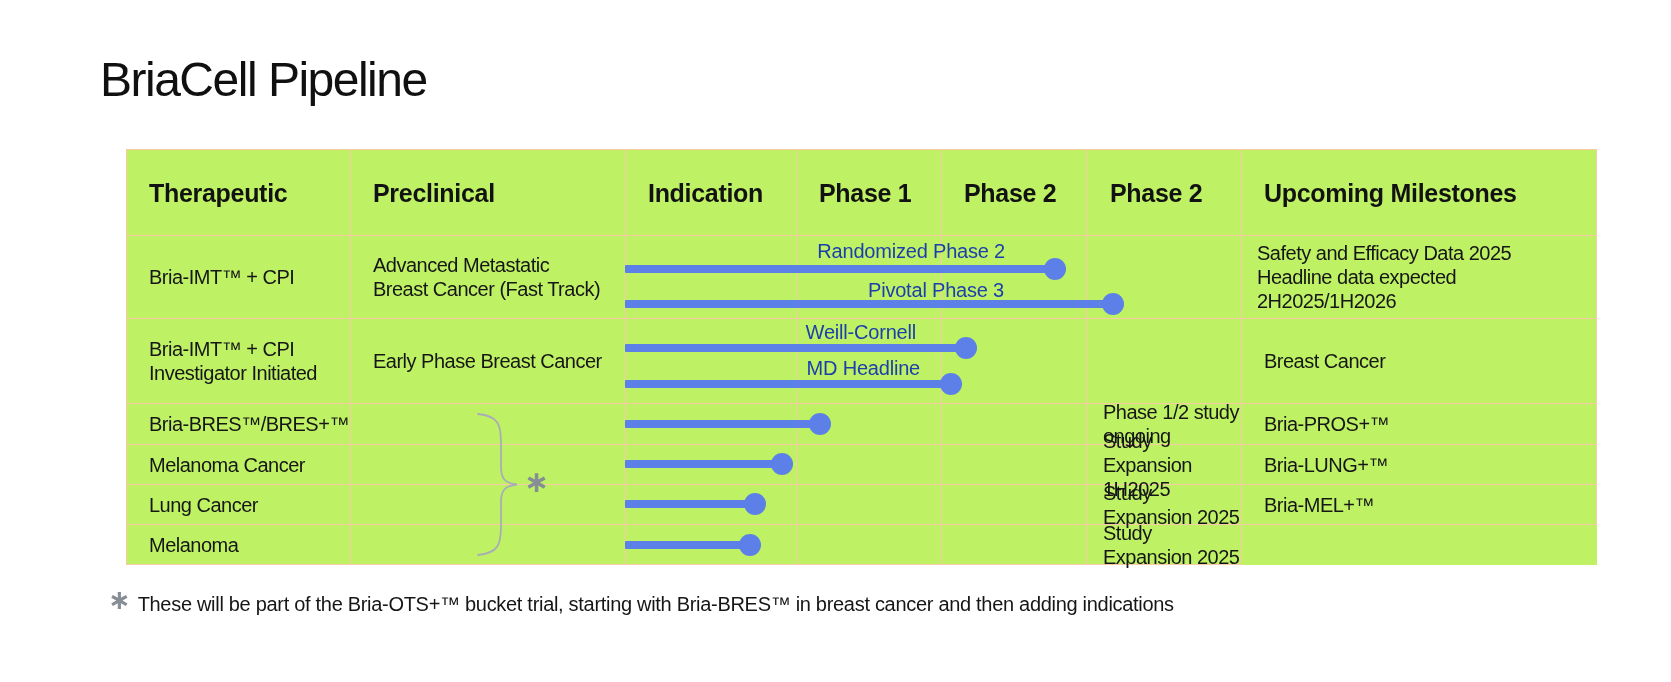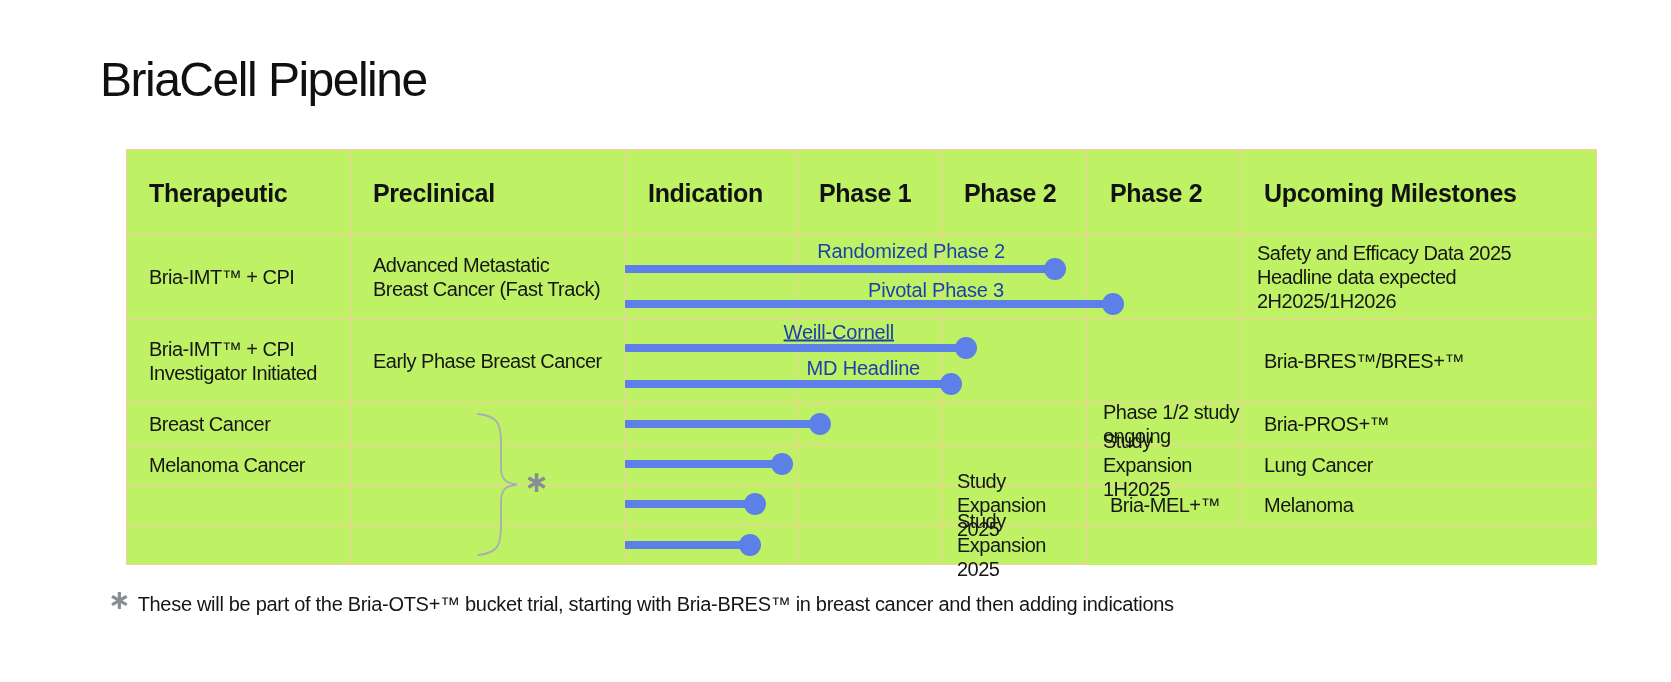--- a/index.html
+++ b/index.html
@@ -72,36 +72,37 @@
 Headline data expected 2H2025/1H2026</div>
 
     <div class="cell">Bria-IMT™ + CPI
 Investigator Initiated</div>
     <div class="cell">Early Phase Breast Cancer</div>
     <div class="cell chart"></div>
     <div class="cell chart"></div>
     <div class="cell chart"></div>
     <div class="cell chart"></div>
 
+    <div class="cell">Breast Cancer</div>
     <div class="cell">Bria-BRES™/BRES+™</div>
-    <div class="cell">Breast Cancer</div>
     <div class="cell chart"></div>
     <div class="cell chart"></div>
     <div class="cell chart"></div>
     <div class="cell chart"></div>
     <div class="cell milestone">Phase 1/2 study ongoing</div>
 
     <div class="cell">Bria-PROS+™</div>
     <div class="cell">Melanoma Cancer</div>
     <div class="cell chart"></div>
     <div class="cell chart"></div>
     <div class="cell chart"></div>
     <div class="cell chart"></div>
     <div class="cell milestone">Study Expansion 1H2025</div>
 
+    <div class="cell">Bria-LUNG+™</div>
     <div class="cell">Lung Cancer</div>
     <div class="cell chart"></div>
     <div class="cell chart"></div>
     <div class="cell chart"></div>
     <div class="cell chart"></div>
     <div class="cell milestone">Study Expansion 2025</div>
 
     <div class="cell">Bria-MEL+™</div>
     <div class="cell">Melanoma</div>
     <div class="cell chart"></div>
@@ -112,21 +113,21 @@
 
     <div class="overlay" id="chart-overlay">
         <div class="bar" style="left: 498px; top: 115px; width: 429.968px;"></div>
         <div class="dot" style="left: 916.968px; top: 108px;"></div>
         <div class="bar-label" style="right: 593px; top: 101px;">Randomized Phase 2</div>
         <div class="bar" style="left: 498px; top: 150px; width: 487.872px;"></div>
         <div class="dot" style="left: 974.872px; top: 143px;"></div>
         <div class="bar-label" style="right: 594px; top: 140px;">Pivotal Phase 3</div>
         <div class="bar" style="left: 498px; top: 194px; width: 341.264px;"></div>
         <div class="dot" style="left: 828.264px; top: 187px;"></div>
-        <div class="bar-label" style="right: 704px; top: 182px; text-decoration: underline;">Weill-Cornell</div>
+        <div class="bar-label" style="right: 682px; top: 182px;">Weill-Cornell</div>
         <div class="bar" style="left: 498px; top: 230px; width: 325.864px;"></div>
         <div class="dot" style="left: 812.864px; top: 223px;"></div>
         <div class="bar-label" style="right: 678px; top: 218px;">MD Headline</div>
         <div class="bar" style="left: 498px; top: 270px; width: 195.272px;"></div>
         <div class="dot" style="left: 682.272px; top: 263px;"></div>
         <div class="bar" style="left: 498px; top: 310px; width: 157.08px;"></div>
         <div class="dot" style="left: 644.08px; top: 303px;"></div>
         <div class="bar" style="left: 498px; top: 350px; width: 129.976px;"></div>
         <div class="dot" style="left: 616.976px; top: 343px;"></div>
         <div class="bar" style="left: 498px; top: 391px; width: 125.048px;"></div>

